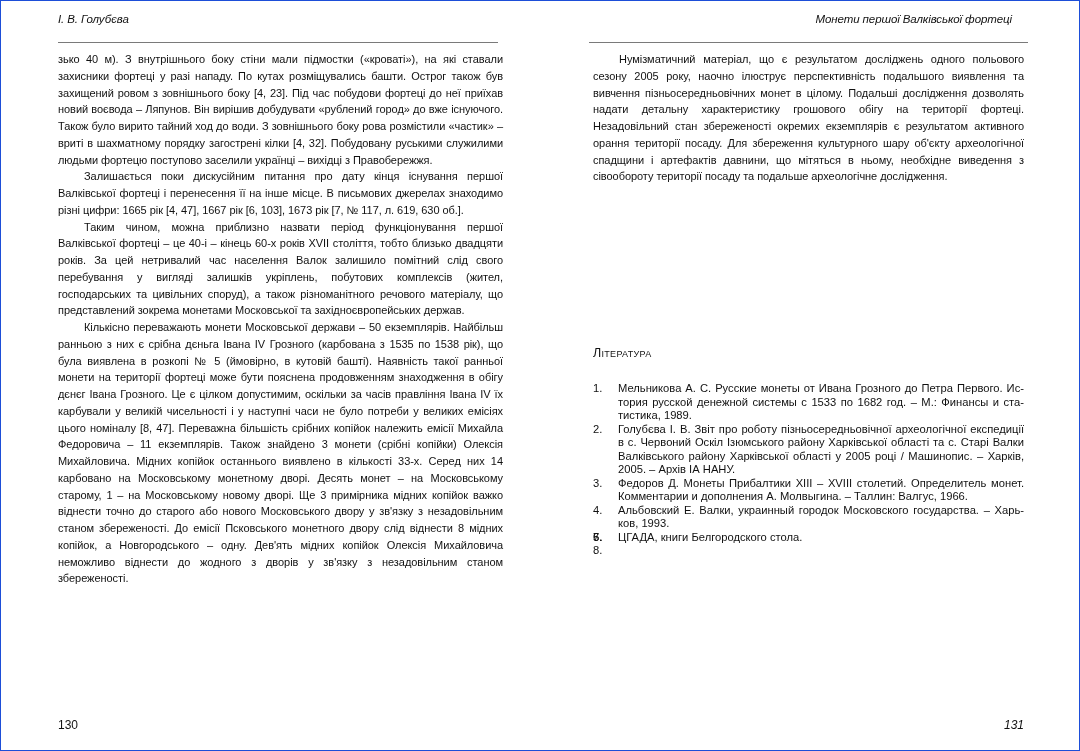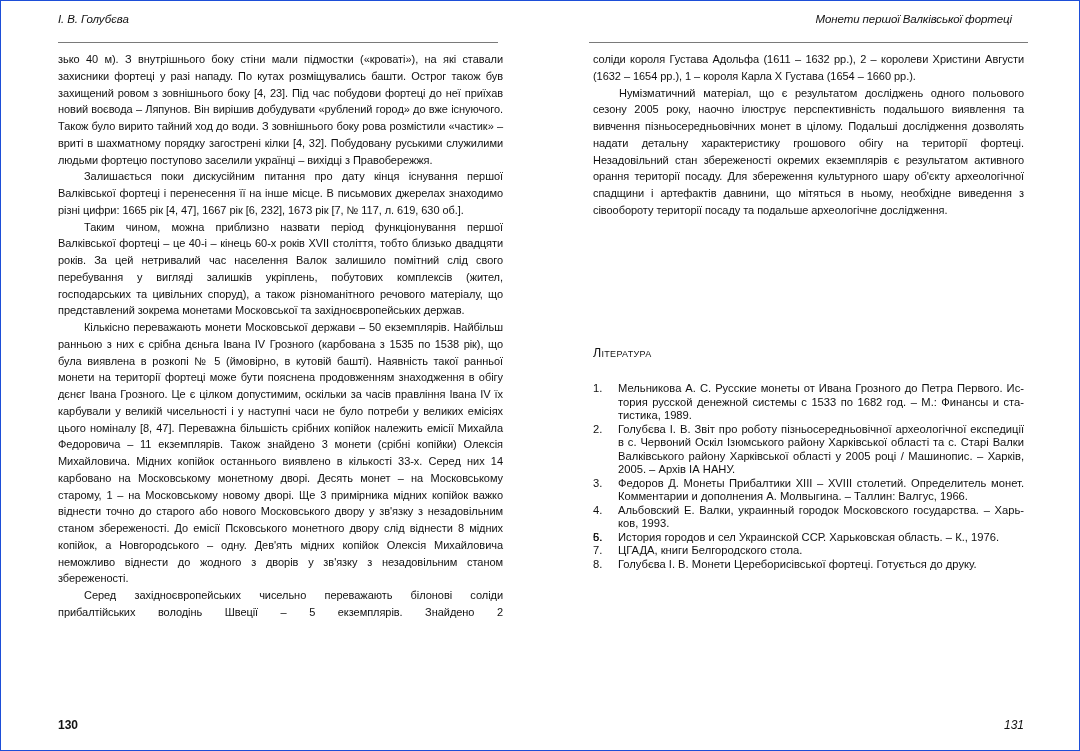--- a/index.html
+++ b/index.html
@@ -102,61 +102,59 @@
     .bib .num {
       position: absolute;
       left: 0;
       top: 0;
     }
     .page-number {
       position: absolute;
       top: 717px;
       font-size: 12px;
     }
-    .page.left .page-number { left: 0; font-weight: bold; }
+    .page.left .page-number { left: 0; }
     .page.right .page-number { right: 0; font-style: italic; }
   </style>
 </head>
 <body>
 
 <div class="spread">
 
   <div class="page left">
     <div class="running-head">І. В. Голубєва</div>
     <div class="head-rule"></div>
 
     <div class="body-text">
       <p class="cont">зько 40 м). З внутрішнього боку стіни мали підмостки («кроваті»), на які ставали захисники фортеці у разі нападу. По кутах розміщува­лись башти. Острог також був захищений ровом з зовнішнього боку [4, 23]. Під час побудови фортеці до неї приїхав новий воєвода – Ляпунов. Він вирішив добудувати «рублений город» до вже існуючо­го. Також було вирито тайний ход до води. З зовнішнього боку рова розмістили «частик» – вриті в шахматному порядку загострені кілки [4, 32]. Побудовану руськими служилими людьми фортецю поступо­во заселили українці – вихідці з Правобережжя.</p>
-      <p>Залишається поки дискусійним питання про дату кінця існуван­ня першої Валківської фортеці і перенесення її на інше місце. В пи­сьмових джерелах знаходимо різні цифри: 1665 рік [4, 47], 1667 рік [6, 232], 1673 рік [7, № 117, л. 619, 630 об.].</p>
+      <p>Залишається поки дискусійним питання про дату кінця існуван­ня першої Валківської фортеці і перенесення її на інше місце. В пи­сьмових джерелах знаходимо різні цифри: 1665 рік [4, 47], 1667 рік [6, 103], 1673 рік [7, № 117, л. 619, 630 об.].</p>
       <p>Таким чином, можна приблизно назвати період функціонування першої Валківської фортеці – це 40-і – кінець 60-х років XVII сто­ліття, тобто близько двадцяти років. За цей нетривалий час насе­лення Валок залишило помітний слід свого перебування у вигляді залишків укріплень, побутових комплексів (жител, господарських та цивільних споруд), а також різноманітного речового матеріалу, що представлений зокрема монетами Московської та західноєвропей­ських держав.</p>
       <p>Кількісно переважають монети Московської держави – 50 ек­земплярів. Найбільш ранньою з них є срібна дєньга Івана IV Грозно­го (карбована з 1535 по 1538 рік), що була виявлена в розкопі № 5 (ймовірно, в кутовій башті). Наявність такої ранньої монети на тери­торії фортеці може бути пояснена продовженням знаходження в обігу дєнєг Івана Грозного. Це є цілком допустимим, оскільки за ча­сів правління Івана IV їх карбували у великій чисельності і у наступ­ні часи не було потреби у великих емісіях цього номіналу [8, 47]. Переважна більшість срібних копійок належить емісії Михайла Фе­доровича – 11 екземплярів. Також знайдено 3 монети (срібні копій­ки) Олексія Михайловича. Мідних копійок останнього виявлено в кі­лькості 33-х. Серед них 14 карбовано на Московському монетному дворі. Десять монет – на Московському старому, 1 – на Московсь­кому новому дворі. Ще 3 примірника мідних копійок важко віднести точно до старого або нового Московського двору у зв'язку з незадо­вільним станом збереженості. До емісії Псковського монетного дво­ру слід віднести 8 мідних копійок, а Новгородського – одну. Дев'ять мідних копійок Олексія Михайловича неможливо віднести до жодно­го з дворів у зв'язку з незадовільним станом збереженості.</p>
-      <p style="text-align-last: justify;">Серед західноєвропейських чисельно переважають білонові соліди прибалтійських володінь Швеції – 5 екземплярів. Знайдено 2</p>
     </div>
 
     <div class="page-number">130</div>
   </div>
 
   <div class="page right">
     <div class="running-head">Монети першої Валківської фортеці</div>
     <div class="head-rule"></div>
 
     <div class="body-text">
-      <p class="cont">соліди короля Густава Адольфа (1611 – 1632 рр.), 2 – королеви Христини Августи (1632 – 1654 рр.), 1 – короля Карла X Густава (1654 – 1660 рр.).</p>
       <p>Нумізматичний матеріал, що є результатом досліджень одного польового сезону 2005 року, наочно ілюструє перспективність по­дальшого виявлення та вивчення пізньосередньовічних монет в ці­лому. Подальші дослідження дозволять надати детальну характе­ристику грошового обігу на території фортеці. Незадовільний стан збереженості окремих екземплярів є результатом активного орання території посаду. Для збереження культурного шару об'єкту архео­логічної спадщини і артефактів давнини, що мітяться в ньому, необ­хідне виведення з сівообороту території посаду та подальше архе­ологічне дослідження.</p>
     </div>
 
     <div class="lit-title">Література</div>
 
     <ol class="bib">
       <li><span class="num">1.</span><span>Мельникова А. С. Русские монеты от Ивана Грозного до Петра Первого. Ис­тория русской денежной системы с 1533 по 1682 год. – М.: Финансы и ста­тистика, 1989.</span></li>
       <li><span class="num">2.</span><span>Голубєва І. В. Звіт про роботу пізньосередньовічної археологічної експеди­ції в с. Червоний Оскіл Ізюмського району Харківської області та с. Старі Валки Валківського району Харківської області у 2005 році / Машинопис. – Харків, 2005. – Архів ІА НАНУ.</span></li>
       <li><span class="num">3.</span><span>Федоров Д. Монеты Прибалтики XIII – XVIII столетий. Определитель монет. Комментарии и дополнения А. Молвыгина. – Таллин: Валгус, 1966.</span></li>
       <li><span class="num">4.</span><span>Альбовский Е. Валки, украинный городок Московского государства. – Харь­ков, 1993.</span></li>
       <li><span class="num">5.</span></li>
-      <li><span class="num">6.</span><span>История городов и сел Украинской ССР. Харьковская область. – К., 1976.</span></li>
+      <li><span class="num">6.</span></li>
       <li><span class="num">7.</span><span>ЦГАДА, книги Белгородского стола.</span></li>
-      <li><span class="num">8.</span><span>Голубєва І. В. Монети Цереборисівської фортеці. Готується до друку.</span></li>
+      <li><span class="num">8.</span></li>
     </ol>
 
     <div class="page-number">131</div>
   </div>
 
 </div>
 
 </body></html>

